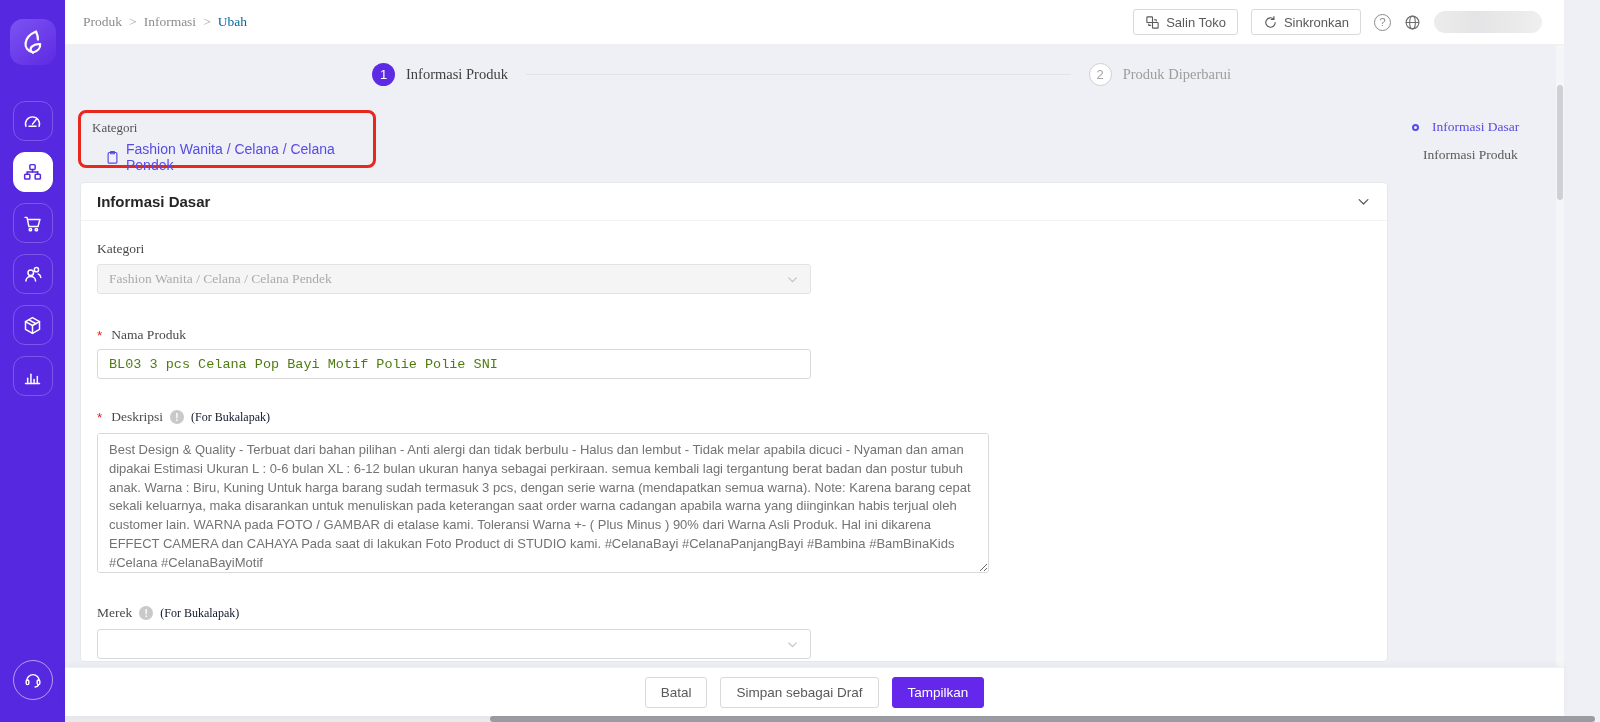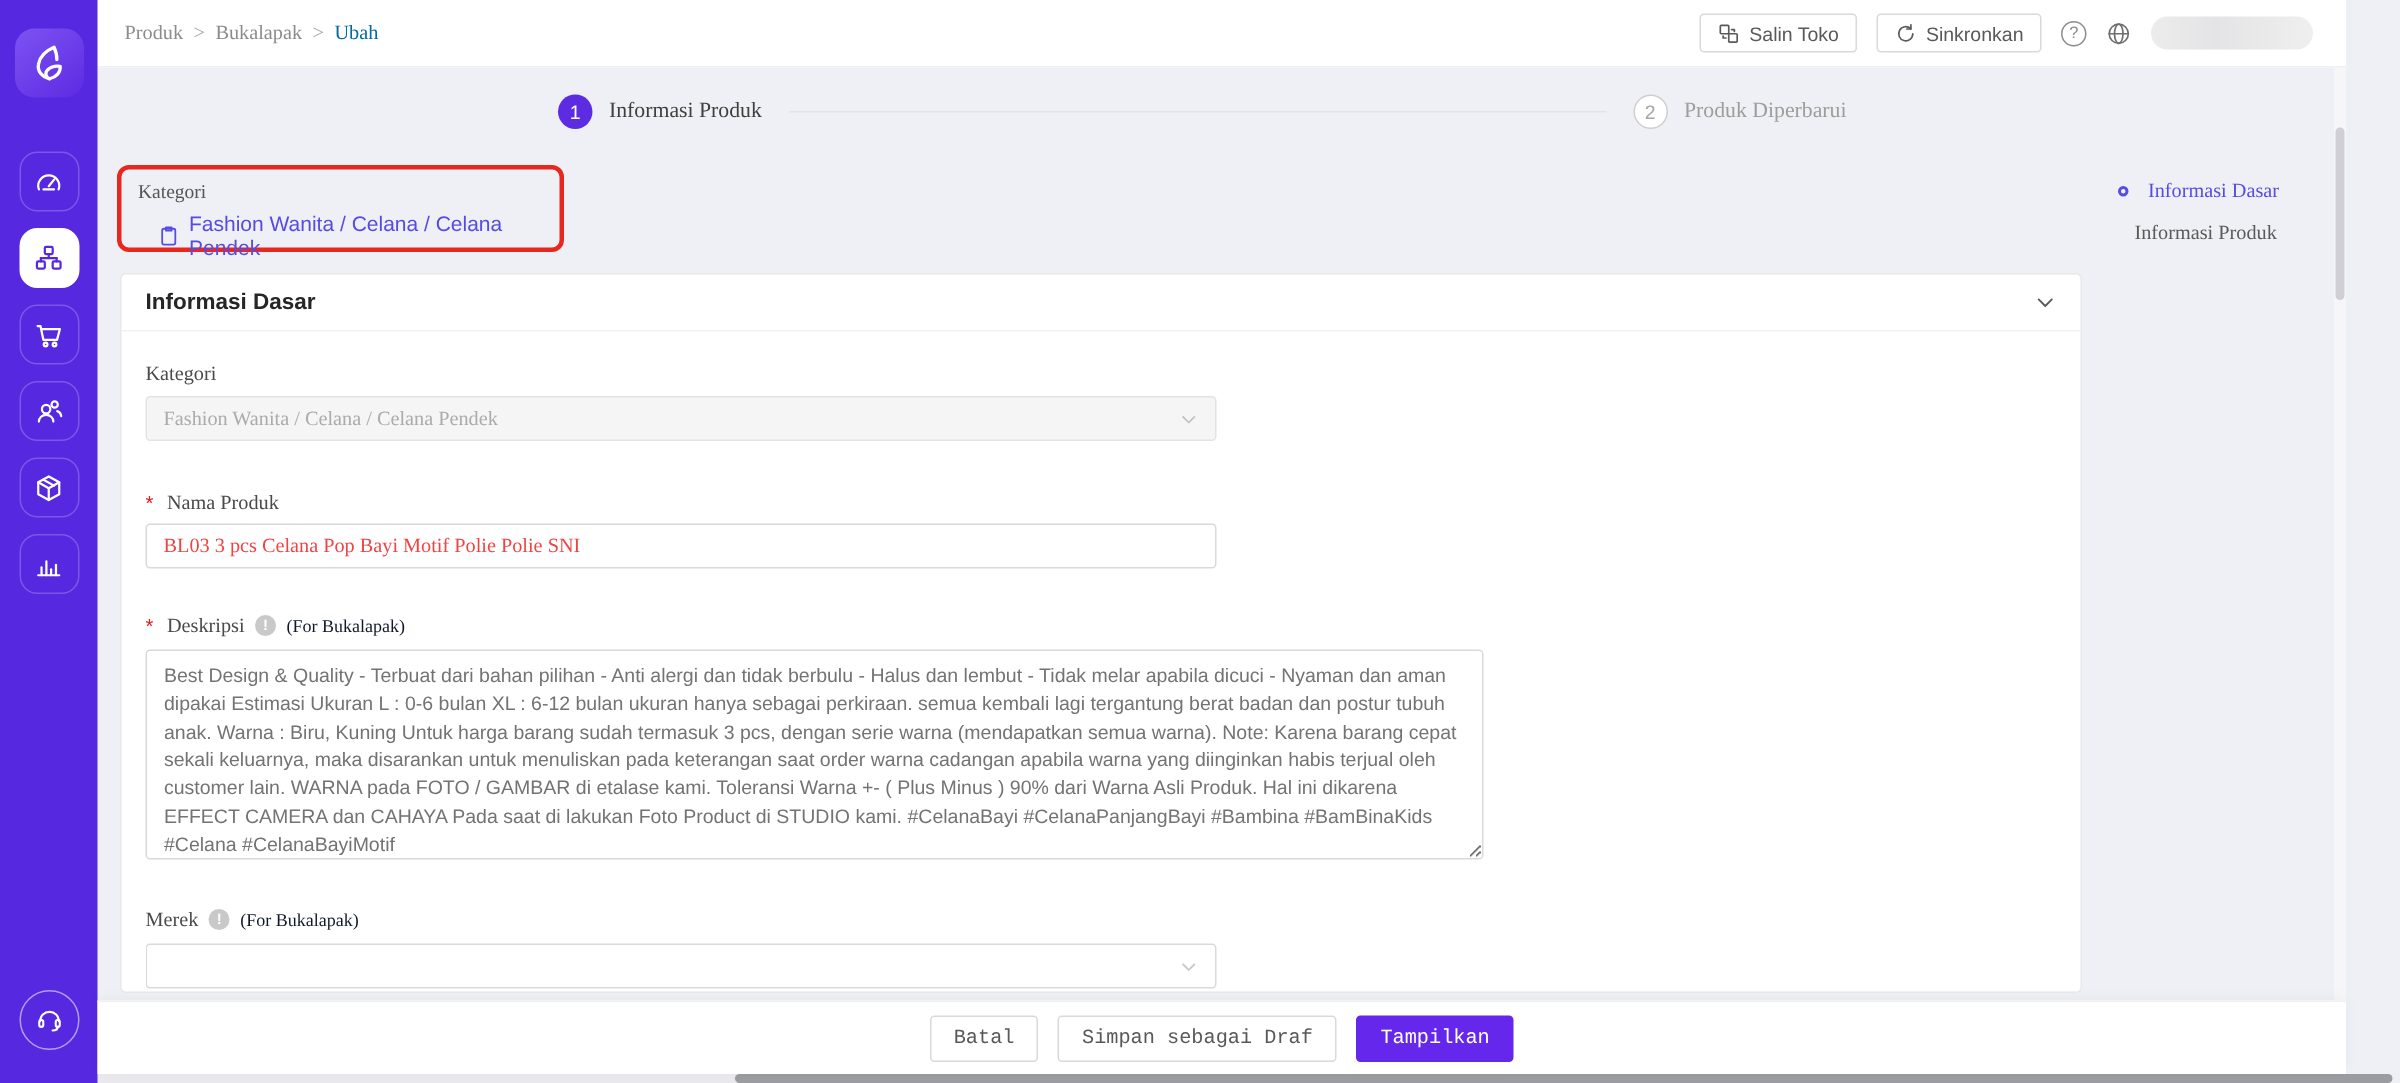--- a/index.html
+++ b/index.html
@@ -76,22 +76,22 @@
   .info-dot { width:14px; height:14px; border-radius:50%; background:#c9c9c9; color:#fff;
     font-size:10px; font-weight:bold; display:inline-flex; align-items:center; justify-content:center;
     font-family:"Liberation Sans",sans-serif; cursor:pointer; }
   .sel { width:714px; height:30px; border:1px solid #d9d9d9; border-radius:3px; background:#fff;
     margin-top:7px; display:flex; align-items:center; justify-content:space-between;
     padding:0 11px; cursor:pointer; }
   .sel.disabled { background:#f5f5f5; border-color:#e3e3e3; cursor:not-allowed; }
   .sel-value { font-family:"Liberation Serif", serif; font-size:13.5px; color:#ababab; }
   .sel .chev { color:#bfbfbf; }
   .txt-input { width:714px; height:30px; border:1px solid #d9d9d9; border-radius:3px;
-    margin-top:6px; padding:0 11px; font-size:13.5px; color:#ef4444; outline:none; display:block;
-    font-family:Liberation Serif, serif; }
+    margin-top:6px; padding:0 11px; font-size:13.5px; color:#4d7c0f; outline:none; display:block;
+    font-family:Liberation Mono, monospace; }
   .m-top30 { margin-top:30px; }
   .m-top33 { margin-top:33px; }
   textarea.desc { width:892px; height:140px; margin-top:8px; border:1px solid #d9d9d9;
     border-radius:3px; padding:7px 11px; font-size:13px; line-height:18.8px; color:#737373;
     font-family:"Liberation Sans",sans-serif; outline:none; resize:both; display:block; }
 
   .anchor-nav { position:absolute; left:1347px; top:68px; width:180px; }
   .anchor-item { display:flex; align-items:center; gap:13px; height:28px;
     font-family:"Liberation Serif", serif; font-size:13.5px; color:#5a5a5a; cursor:pointer; }
   .anchor-item .bullet { width:7px; height:7px; border-radius:50%; border:2px solid transparent; }
@@ -101,21 +101,21 @@
 
   .vscroll { position:absolute; right:0; top:0; width:8px; height:677px; background:#f6f6f8; }
   .vthumb { position:absolute; left:1px; top:40px; width:6px; height:115px; border-radius:3px;
     background:#cfcfd5; cursor:pointer; }
 
   
   .footer { position:absolute; left:65px; right:0; bottom:6px; height:49px; background:#ffffff;
     border-top:1px solid #f0f0f0; box-shadow:0 -2px 8px rgba(0,0,0,0.04); display:flex;
     align-items:center; justify-content:center; gap:13px; z-index:60; }
   .ft-btn { height:31px; padding:0 15px; border:1px solid #d9d9d9; border-radius:3px;
-    background:#fff; color:#595959; font-size:13.5px; cursor:pointer;font-family:Liberation Mono, monospace; }
+    background:#fff; color:#595959; font-size:13.5px; cursor:pointer; }
   .ft-btn.primary { background:#6427eb; border-color:#6427eb; color:#ffffff; }
 
   .hscroll { position:absolute; left:65px; right:0; bottom:0; height:6px; background:#e9e9ed; }
   .hthumb { position:absolute; left:425px; width:1105px; height:6px; border-radius:3px;
     background:#9b9ba2; cursor:pointer; }
 
   svg { display:block; }
 </style>
 </head>
 <body>
@@ -205,21 +205,21 @@
           </svg>
         </span>
       </button>
     </div>
   </aside>
 
   <header class="topbar">
     <nav class="breadcrumb">
       <span class="crumb">Produk</span>
       <span class="sep">&gt;</span>
-      <span class="crumb">Bukalapak</span>
+      <span class="crumb">Informasi</span>
       <span class="sep">&gt;</span>
       <span class="crumb current">Ubah</span>
     </nav>
     <div class="topbar-right">
       <button class="tb-btn">
         <span class="tb-icon">
           <svg width="15" height="15" viewBox="0 0 24 24" fill="none" stroke="currentColor" stroke-width="1.8" stroke-linecap="round" stroke-linejoin="round">
             <rect x="3" y="3" width="9" height="9" rx="1"></rect>
               <rect x="12" y="12" width="9" height="9" rx="1"></rect>
             <path d="M15 7.5h3v2"></path>

